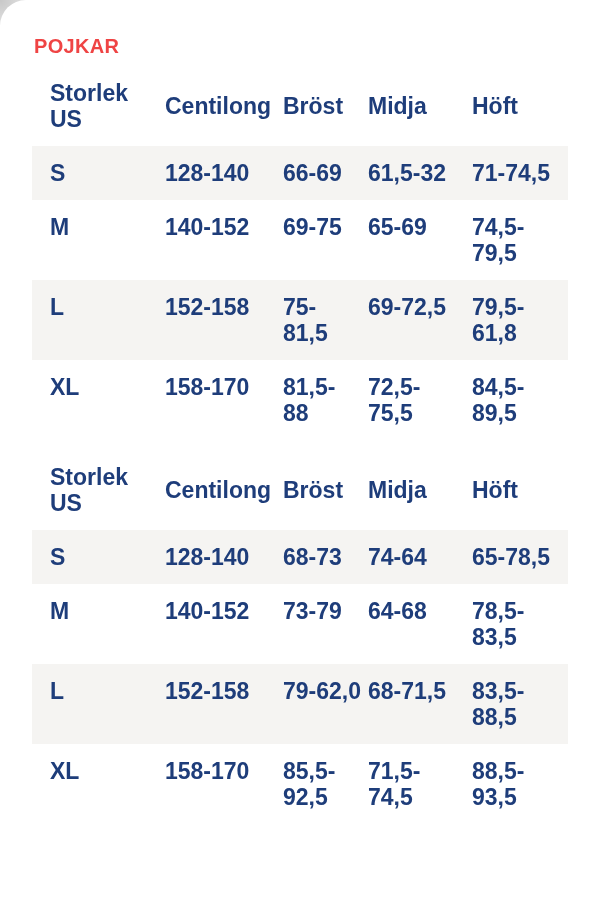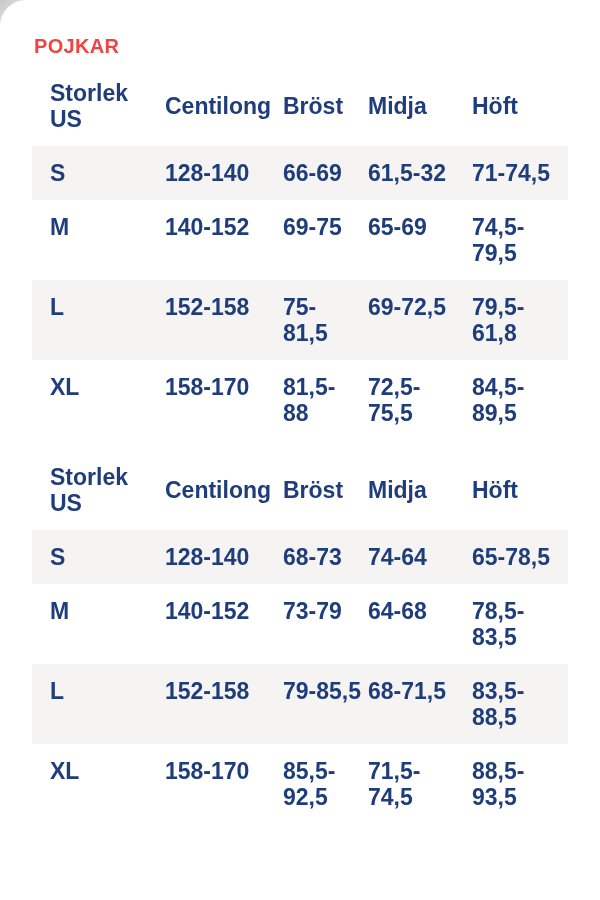--- a/index.html
+++ b/index.html
@@ -179,21 +179,21 @@
               <td>M</td>
               <td>140-152</td>
               <td>73-79</td>
               <td>64-68</td>
               <td>78,5-
 83,5</td>
             </tr>
             <tr>
               <td>L</td>
               <td>152-158</td>
-              <td>79-85,5</td>
+              <td>79-62,0</td>
               <td>68-71,5</td>
               <td>83,5-
 88,5</td>
             </tr>
             <tr>
               <td>XL</td>
               <td>158-170</td>
               <td>85,5-
 92,5</td>
               <td>71,5-

